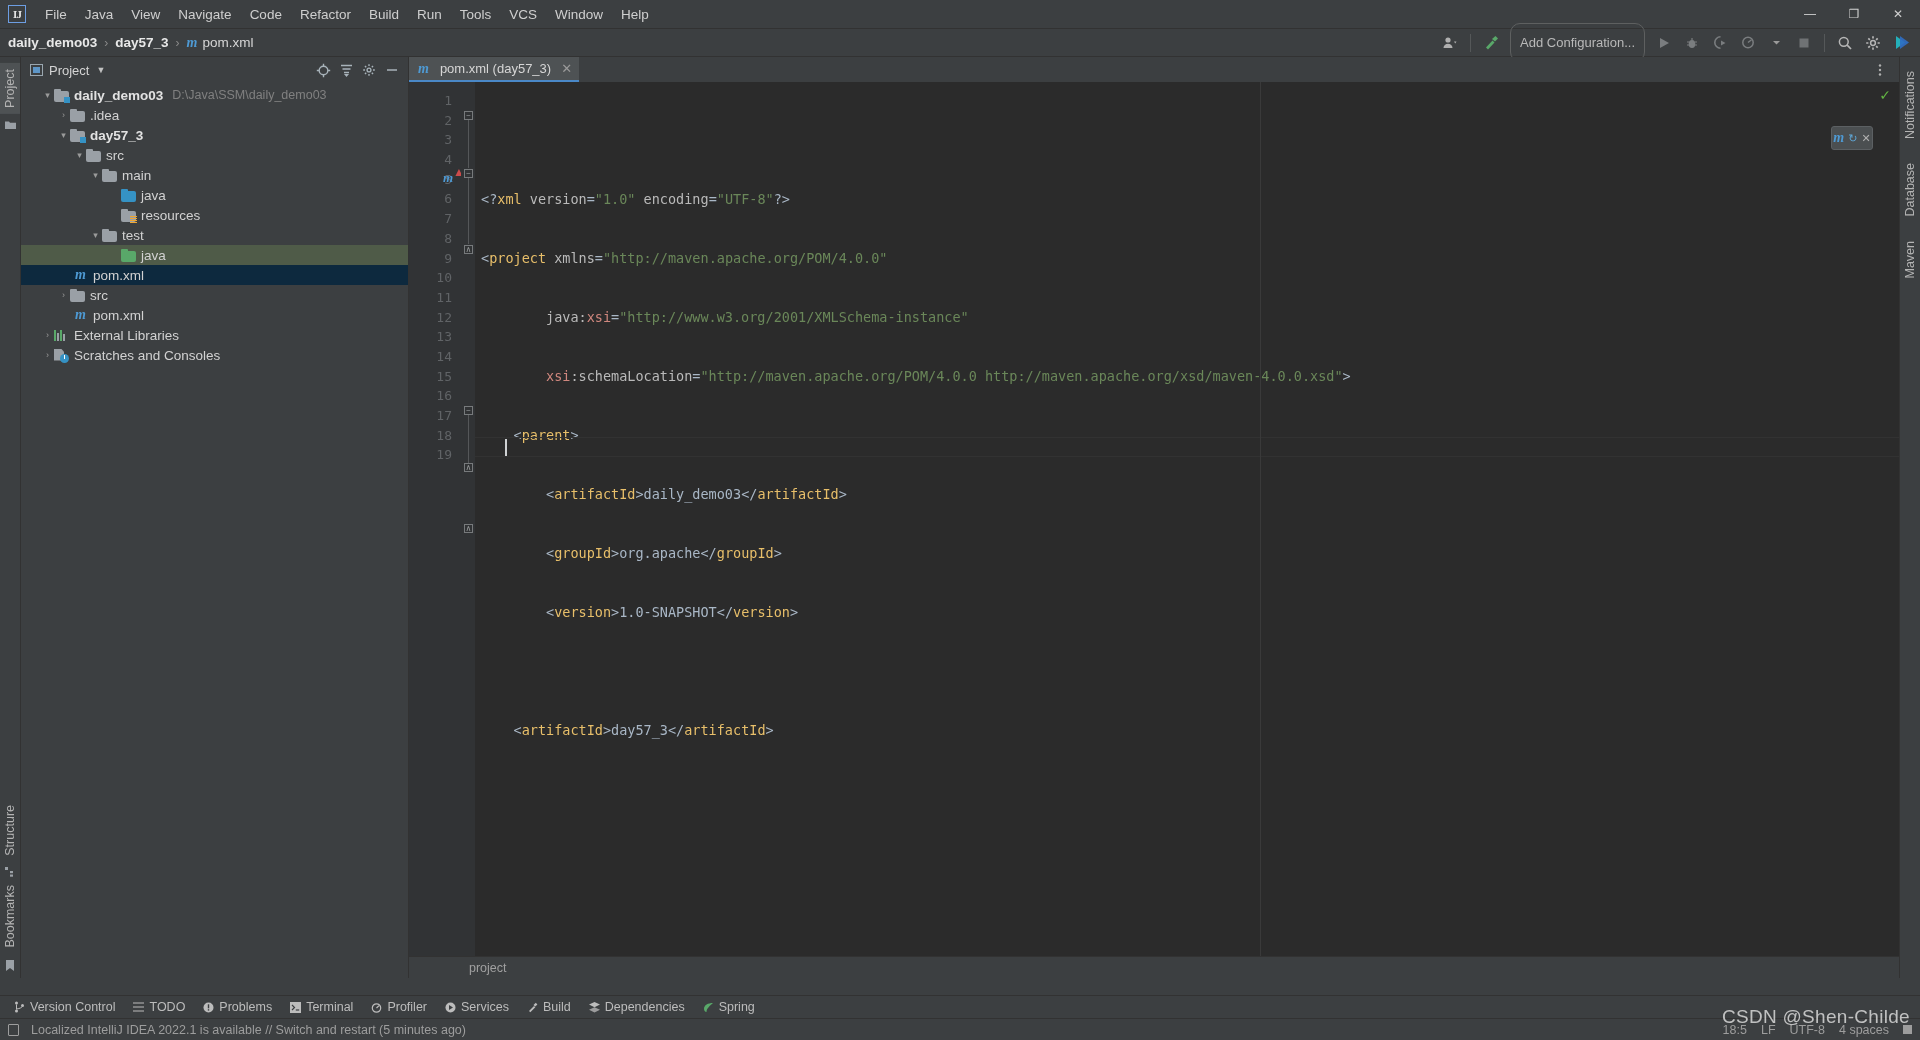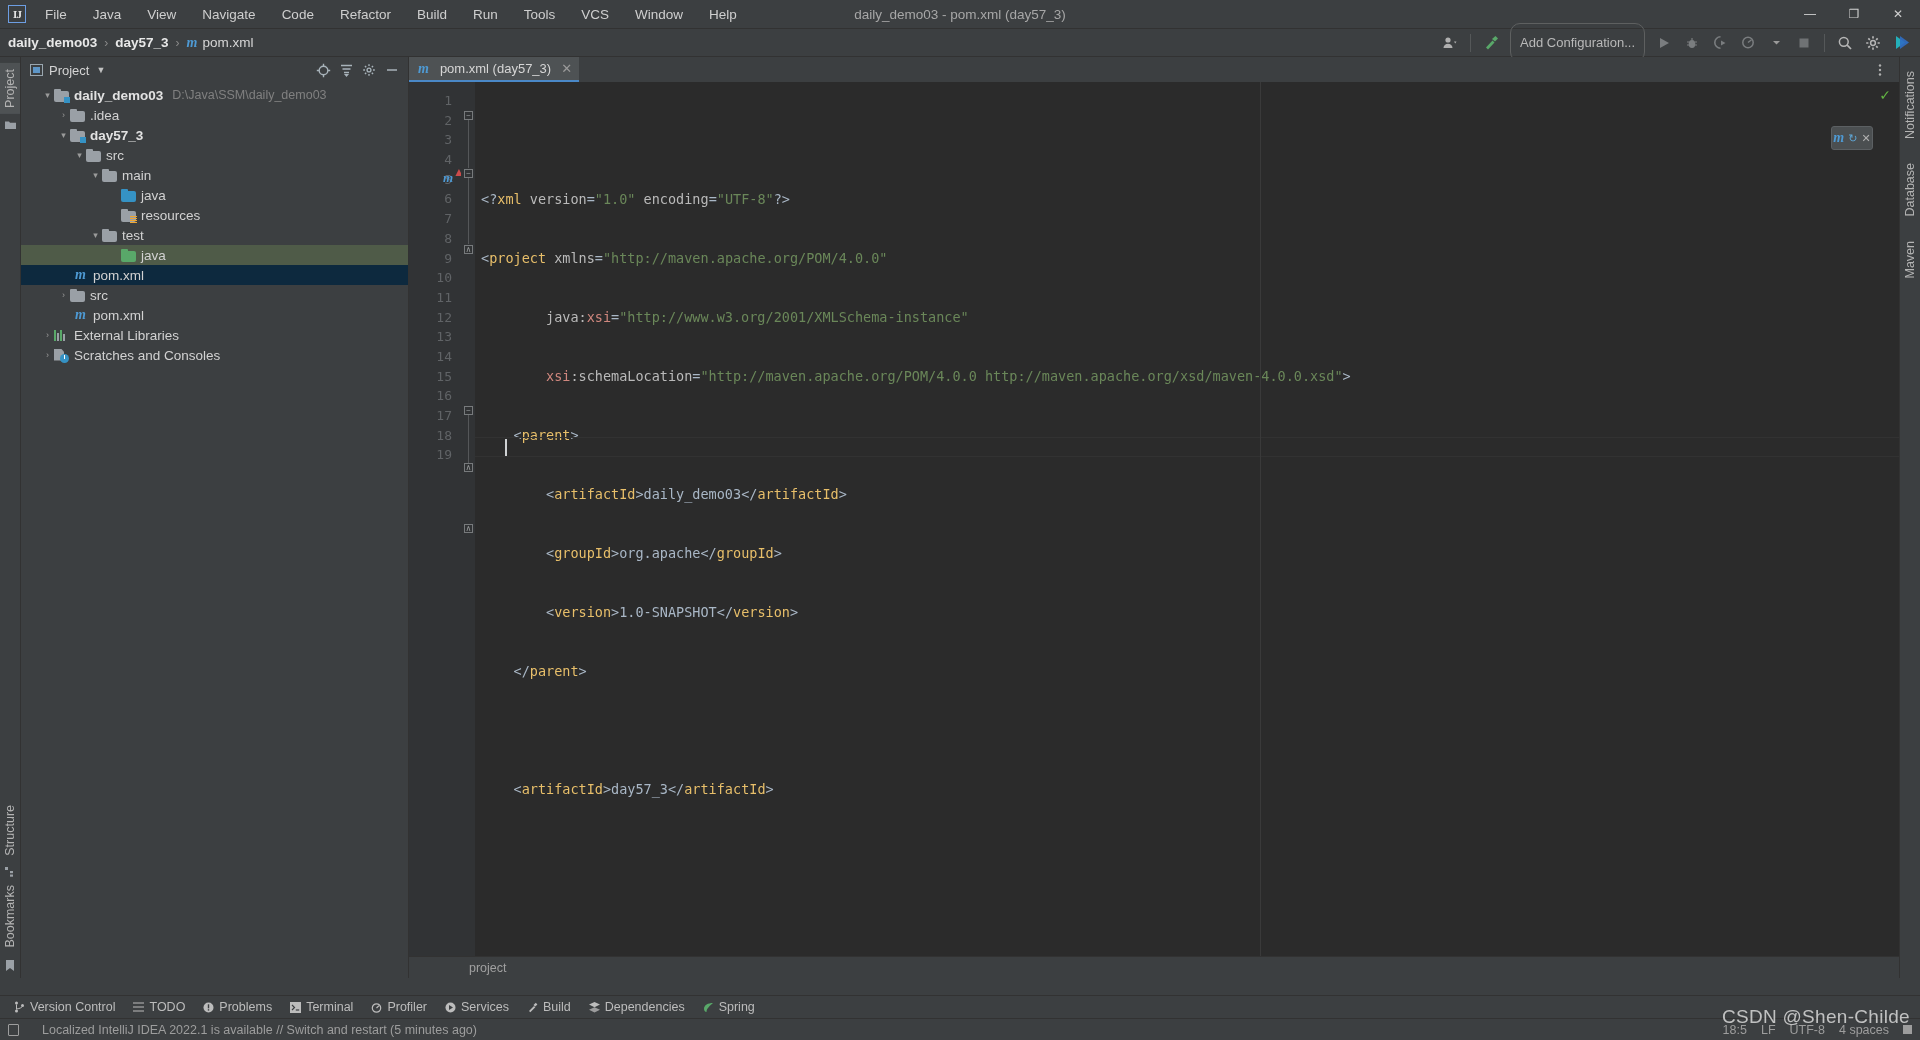--- a/index.html
+++ b/index.html
@@ -16,21 +16,21 @@
   .titlebar {
     height: 29px; background: #3c3f41; display: flex; align-items: center;
     position: relative; border-bottom: 1px solid #323232;
   }
   .ij-logo {
     width: 18px; height: 18px; margin: 0 10px 0 8px;
     border: 1px solid #6d9ee3; color: #e6e6e6; font-size: 11px;
     font-family: "Liberation Serif", serif; font-weight: bold;
     display: flex; align-items: center; justify-content: center; letter-spacing: -1px;
   }
-  .menu { display: flex; align-items: flex-start; gap: 8px; }
+  .menu { display: flex; align-items: flex-start; gap: 0px; }
   .menu-item {
     padding: 3px 9px; color: #cfcfcf; font-size: 13.5px; cursor: default; white-space: nowrap;
   }
   .win-title {
     position: absolute; left: 0; right: 0; text-align: center;
     color: #a7a7a7; font-size: 13.5px; pointer-events: none;
   }
   .win-ctrls {
     margin-left: auto; display: flex; align-items: center; height: 100%;
     position: relative; z-index: 2;
@@ -262,21 +262,21 @@
     display: flex; align-items: center; gap: 5px; padding: 2px 8px;
     font-size: 12.5px; color: #bcbcbc; border-radius: 3px;
   }
   .twb .ic { font-size: 11px; display: inline-flex; }
 
   .statusbar {
     position: absolute; bottom: 0; left: 0; right: 0; height: 22px;
     background: #3c3f41; display: flex; align-items: center; padding: 0 8px;
     font-size: 12.5px; color: #9d9d9d; border-top: 1px solid #323232;
   }
-  .sb-left { display: flex; align-items: center; gap: 23px; }
+  .sb-left { display: flex; align-items: center; gap: 12px; }
   .sb-right { margin-left: auto; display: flex; align-items: center; gap: 14px; }
   .sb-doc {
     width: 11px; height: 12px; border: 1px solid #9d9d9d; border-radius: 1px;
     display: inline-block;
   }
   .watermark {
     position: absolute; right: 10px; bottom: 12px; font-size: 19px;
     color: #d8d8d8; opacity: .85; font-family: "Liberation Sans", sans-serif;
     letter-spacing: .3px; pointer-events: none;
   }
@@ -294,21 +294,20 @@
     <div class="menu-item"><span>Navigate</span></div>
     <div class="menu-item"><span>Code</span></div>
     <div class="menu-item"><span>Refactor</span></div>
     <div class="menu-item"><span>Build</span></div>
     <div class="menu-item"><span>Run</span></div>
     <div class="menu-item"><span>Tools</span></div>
     <div class="menu-item"><span>VCS</span></div>
     <div class="menu-item"><span>Window</span></div>
     <div class="menu-item"><span>Help</span></div>
   </div>
-  <div class="win-title">daily_demo03 - pom.xml (day57_3)</div>
   <div class="win-ctrls">
     <div class="win-btn">—</div>
     <div class="win-btn">❐</div>
     <div class="win-btn close">✕</div>
   </div>
 </div>
 
 <div class="navbar">
   <div class="crumb bold">
       <span>daily_demo03</span>
@@ -617,21 +616,20 @@
         <div class="right-margin" style="left:785px;"></div>
         <div class="text-caret" style="left:30px; top:357px;"></div>
         <div class="cline" id="L0"><span class="t-punc">&lt;?</span><span class="t-tag">xml </span><span class="t-attr">version</span><span class="t-punc">=</span><span class="t-str">"1.0"</span><span class="t-attr"> encoding</span><span class="t-punc">=</span><span class="t-str">"UTF-8"</span><span class="t-punc">?&gt;</span></div>
         <div class="cline" id="L1"><span class="t-punc">&lt;</span><span class="t-tag">project</span><span class="t-attr"> xmlns</span><span class="t-punc">=</span><span class="t-str">"http://maven.apache.org/POM/4.0.0"</span></div>
         <div class="cline" id="L2"><span class="t-attr">        java:</span><span class="t-ns">xsi</span><span class="t-punc">=</span><span class="t-str">"http://www.w3.org/2001/XMLSchema-instance"</span></div>
         <div class="cline" id="L3"><span class="t-ns">        xsi</span><span class="t-attr">:schemaLocation</span><span class="t-punc">=</span><span class="t-str">"http://maven.apache.org/POM/4.0.0 http://maven.apache.org/xsd/maven-4.0.0.xsd"</span><span class="t-punc">&gt;</span></div>
         <div class="cline" id="L4"><span class="t-punc">    &lt;</span><span class="t-tag">parent</span><span class="t-punc">&gt;</span></div>
         <div class="cline" id="L5"><span class="t-punc">        &lt;</span><span class="t-tag">artifactId</span><span class="t-punc">&gt;</span><span class="t-txt">daily_demo03</span><span class="t-punc">&lt;/</span><span class="t-tag">artifactId</span><span class="t-punc">&gt;</span></div>
         <div class="cline" id="L6"><span class="t-punc">        &lt;</span><span class="t-tag">groupId</span><span class="t-punc">&gt;</span><span class="t-txt">org.apache</span><span class="t-punc">&lt;/</span><span class="t-tag">groupId</span><span class="t-punc">&gt;</span></div>
         <div class="cline" id="L7"><span class="t-punc">        &lt;</span><span class="t-tag">version</span><span class="t-punc">&gt;</span><span class="t-txt">1.0-SNAPSHOT</span><span class="t-punc">&lt;/</span><span class="t-tag">version</span><span class="t-punc">&gt;</span></div>
-        <div class="cline" id="L8"><span class="t-punc">    &lt;/</span><span class="t-tag">parent</span><span class="t-punc">&gt;</span></div>
         <div class="cline" id="L10">&nbsp;</div>
         <div class="cline" id="L11"><span class="t-punc">    &lt;</span><span class="t-tag">artifactId</span><span class="t-punc">&gt;</span><span class="t-txt">day57_3</span><span class="t-punc">&lt;/</span><span class="t-tag">artifactId</span><span class="t-punc">&gt;</span></div>
         <div class="cline" id="L12">&nbsp;</div>
         
         
         
         
         
         
       </div>

